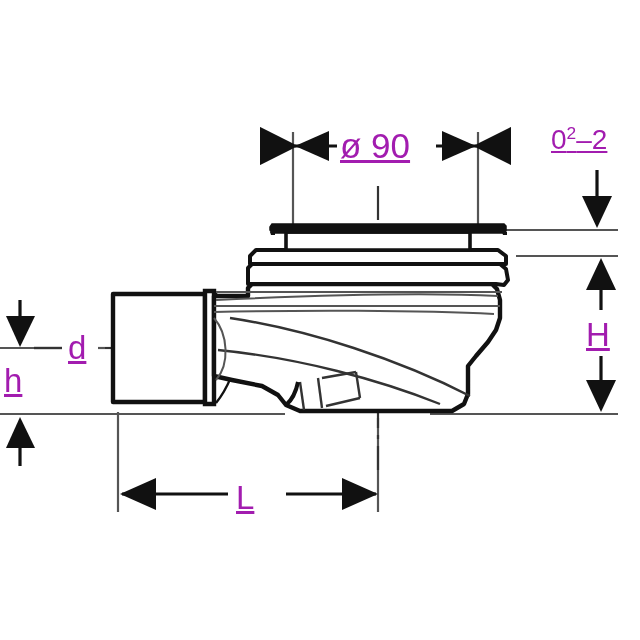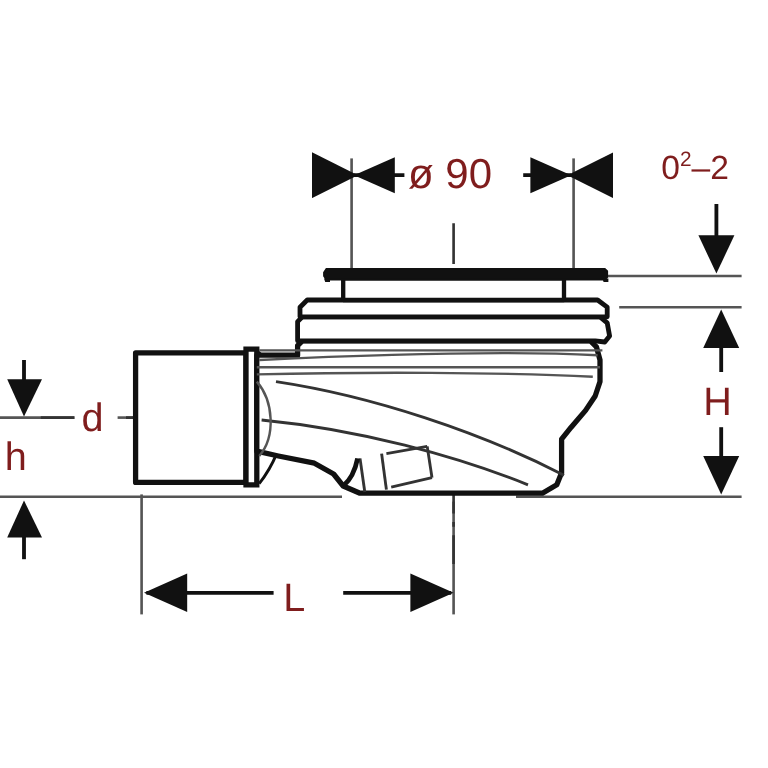--- a/index.html
+++ b/index.html
@@ -19,25 +19,26 @@
   }
   svg.drawing {
     position: absolute;
     left: 0;
     top: 0;
     width: 640px;
     height: 640px;
   }
   .lbl {
     position: absolute;
-    color: #7f1d1d;
+    color: #a21caf;
     font-family: "Liberation Sans", sans-serif;
     white-space: nowrap;
     line-height: 1;
     user-select: none;
+    text-decoration: underline;
   }
   #label-dia90 {
     left: 340px;
     top: 128px;
     font-size: 35px;
   }
   #label-tol {
     left: 551px;
     top: 126px;
     font-size: 28px;

